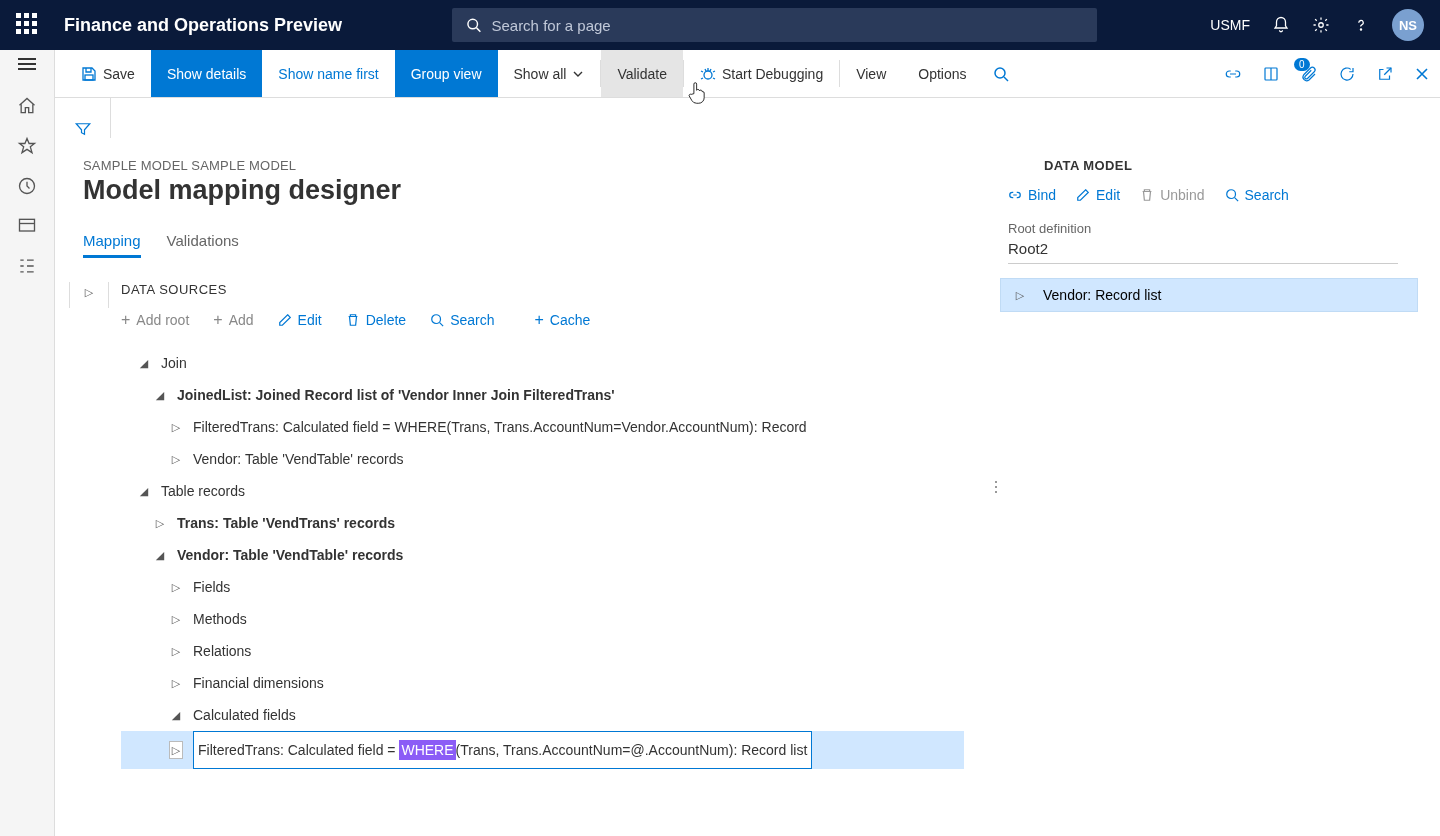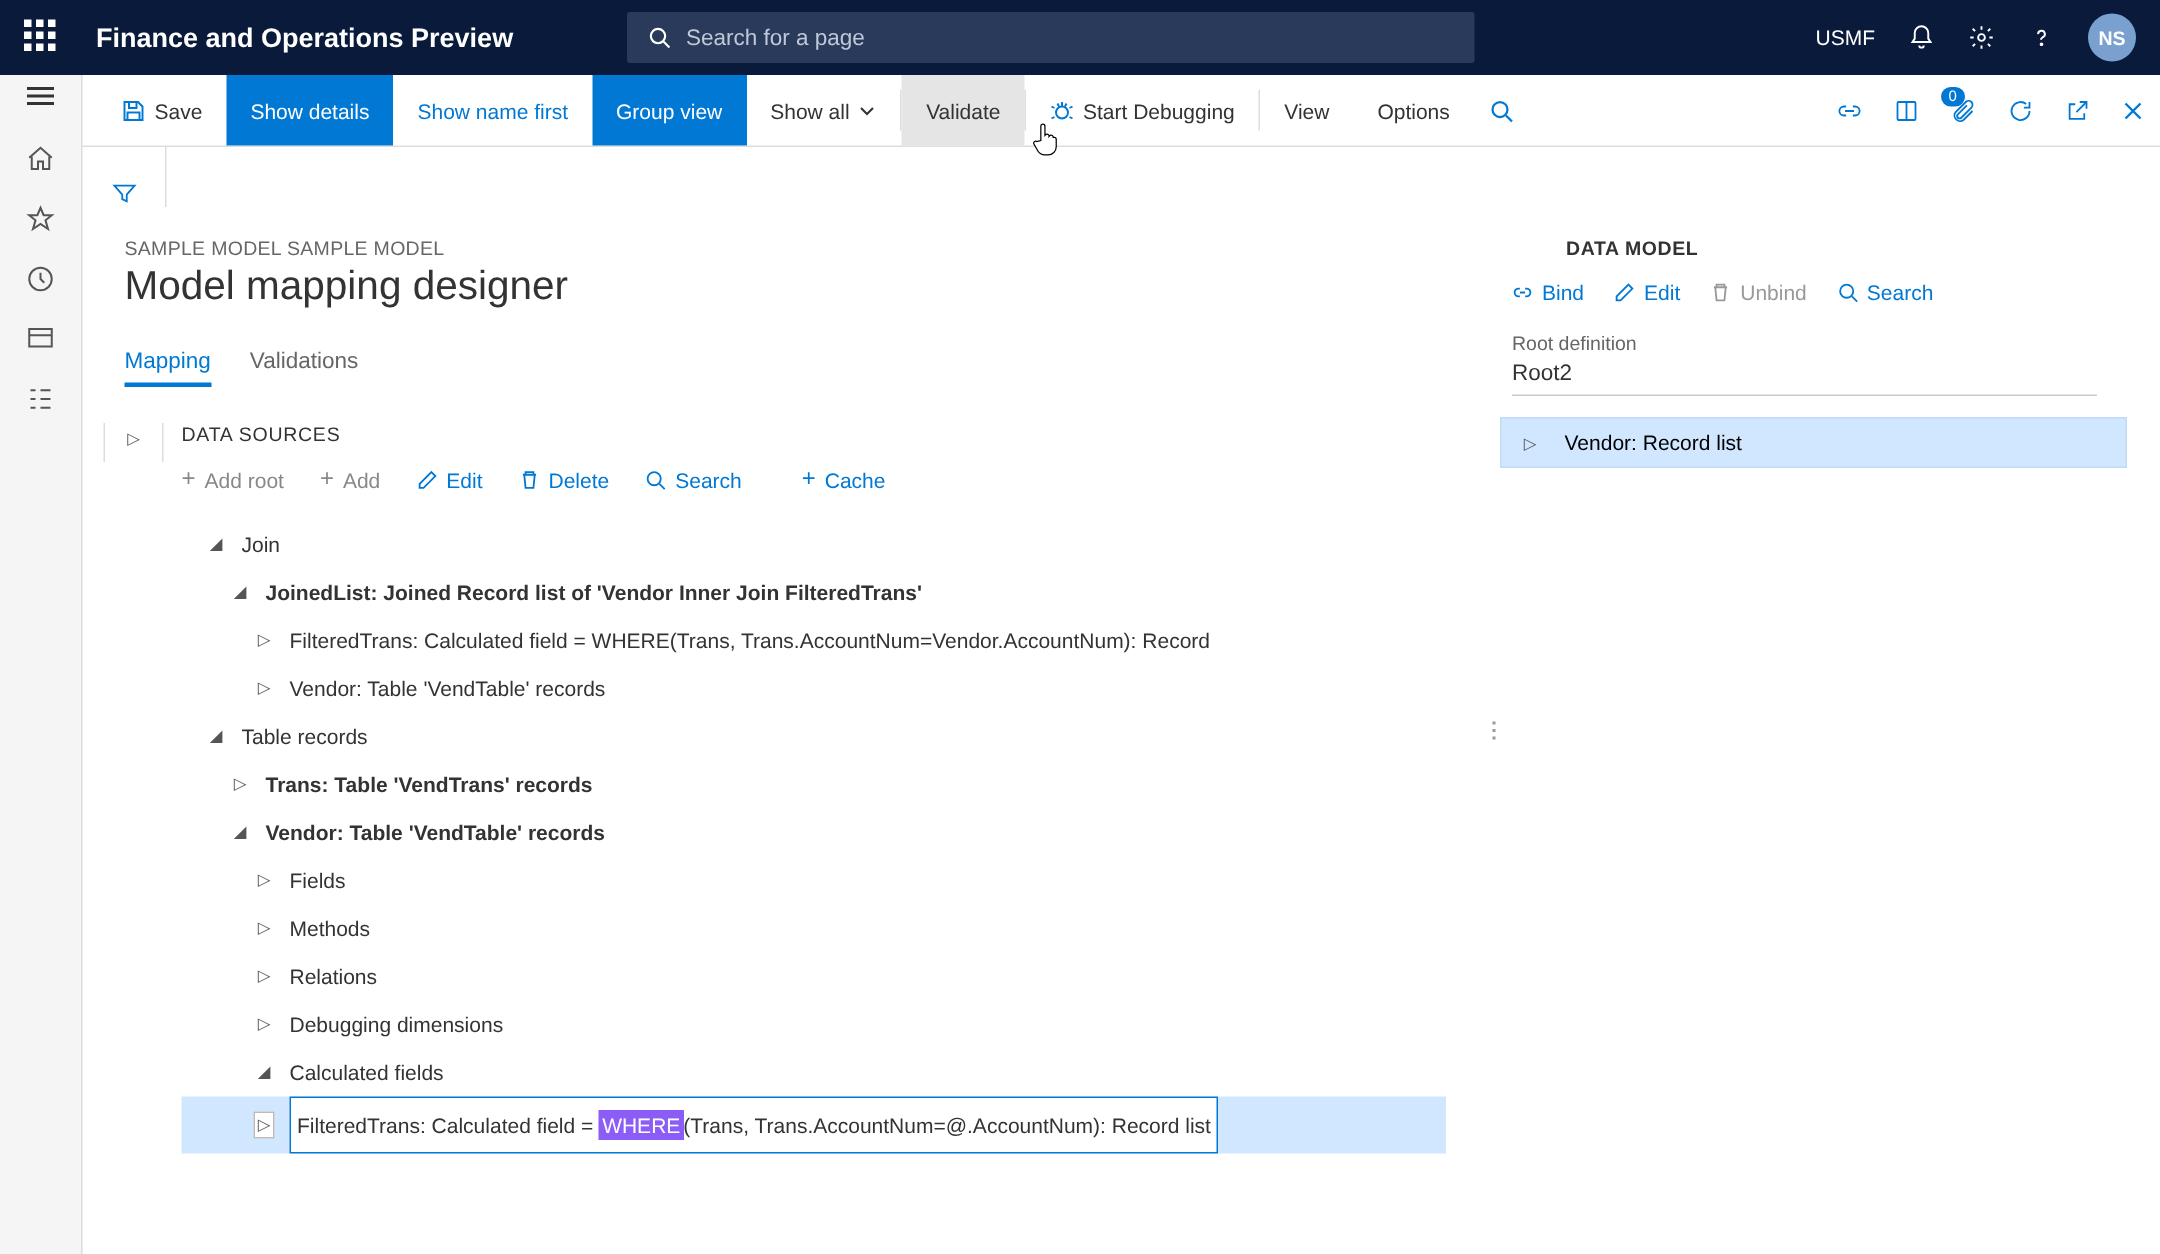--- a/index.html
+++ b/index.html
@@ -3,21 +3,21 @@
 <meta charset="utf-8">
 <style>
 * { margin: 0; padding: 0; box-sizing: border-box; font-family: 'Segoe UI', Tahoma, sans-serif; }
 body { width: 1440px; height: 836px; overflow: hidden; background: #fff; }
 
 
 .topbar { height: 50px; background: #0a1a3a; color: #fff; display: flex; align-items: center; padding: 0 16px; }
 .waffle { width: 24px; height: 24px; margin-right: 24px; display: grid; grid-template-columns: repeat(3,5px); grid-template-rows: repeat(3,5px); gap:3px; cursor:pointer;}
 .waffle span { background:#fff; width:5px;height:5px;}
 .app-title { font-size: 18px; font-weight: 600; }
-.search-wrap { margin-left: 76px; background: #2a3a5a; width: 565px; height: 34px; display: flex; align-items:center; padding:0 14px; border-radius:2px;}
+.search-wrap { margin-left: 110px; background: #2a3a5a; width: 645px; height: 34px; display: flex; align-items:center; padding:0 14px; border-radius:2px;}
 .search-wrap input { background: transparent; border:none; outline:none; color:#fff; font-size:15px; width:100%; margin-left:10px;}
 .search-wrap input::placeholder { color:#c0c8d8; }
 .top-right { margin-left:auto; display:flex; align-items:center; gap:22px;justify-content:center;}
 .top-right .entity { font-size:14px; }
 .avatar { width:32px;height:32px;background:#7aa0d0;border-radius:50%;display:flex;align-items:center;justify-content:center;font-size:13px;font-weight:600;}
 
 
 .actionbar { height: 48px; background:#fff; border-bottom:1px solid #ddd; display:flex; align-items:stretch; padding-left:10px;}
 .ab-btn { display:flex; align-items:center; padding:0 16px; font-size:14px; color:#333; cursor:pointer; white-space:nowrap;}
 .ab-btn.blue-bg { background:#0078d4; color:#fff; }
@@ -34,21 +34,21 @@
 .leftrail .hamburger { width:18px; display:flex; flex-direction:column; gap:3px; cursor:pointer; margin-bottom:6px;}
 .leftrail .hamburger span{height:2px; background:#333;}
 .leftrail .rail-icon { color:#666; cursor:pointer; }
 
 
 .main { position:absolute; top:98px; left:55px; right:0; bottom:0; display:flex;flex-direction:column; }
 .filter-col { width:56px; border-right:1px solid #ddd; display:flex; justify-content:center; padding-top:22px;}
 .content { flex:1; display:flex; }
 .left-pane { flex:1; padding:20px 28px 0 28px; overflow:auto;}
 .breadcrumb { font-size:13px; color:#666; letter-spacing:0.2px;}
-.page-title { font-size:27px; font-weight:400; color:#333; margin-top:2px;}
+.page-title { font-size:27px; font-weight:700; color:#333; margin-top:2px;}
 .tabs { display:flex; gap:26px; margin-top:22px; border-bottom:none;}
 .tab { font-size:15px; color:#666; padding:4px 0 6px 0; cursor:pointer;}
 .tab.active { color:#0078d4; border-bottom:3px solid #0078d4; font-weight:400;}
 
 .ds-section { margin-top:24px; margin-left:-14px; display:flex;}
 .ds-expand-gutter { width:40px; border:1px solid #ddd; border-bottom:none; border-top:none; display:flex; justify-content:center; padding-top:4px; height:26px; background:#fff;}
 .ds-expand-gutter .arrow { font-size:11px; color:#555;}
 .ds-body { flex:1; padding-left: 12px;}
 .ds-title { font-size:13px; font-weight:400; letter-spacing:0.5px; color:#333;}
 .ds-toolbar { display:flex; gap:24px; margin-top:14px; font-size:14px;}
@@ -323,21 +323,21 @@
             <div class="tree-node indent-3">
                 <span class="caret">▷</span>
                 <span>Methods</span>
               </div>
             <div class="tree-node indent-3">
                 <span class="caret">▷</span>
                 <span>Relations</span>
               </div>
             <div class="tree-node indent-3">
                 <span class="caret">▷</span>
-                <span>Debugging dimensions</span>
+                <span>Financial dimensions</span>
               </div>
             <div class="tree-node indent-3">
                 <span class="caret">◢</span>
                 <span>Calculated fields</span>
               </div>
             <div class="tree-node indent-3 node-selected">
               <span class="caret" style="background:#fff;border:1px solid #bbb;height:18px;line-height:16px;">▷</span>
               <span class="node-text-box"><span>FilteredTrans: Calculated field = </span><span class="highlight-kw">WHERE</span><span>(Trans, Trans.AccountNum=@.AccountNum): Record list</span></span>
             </div>
           </div>

